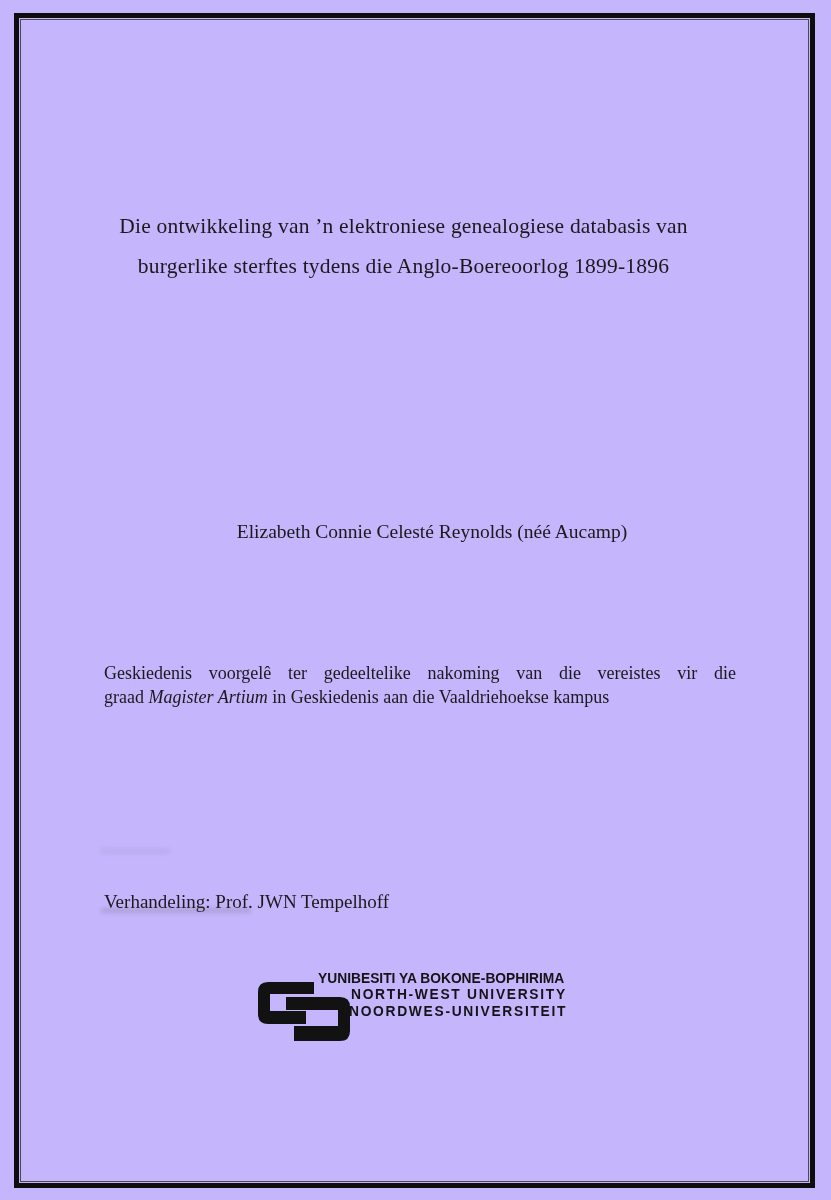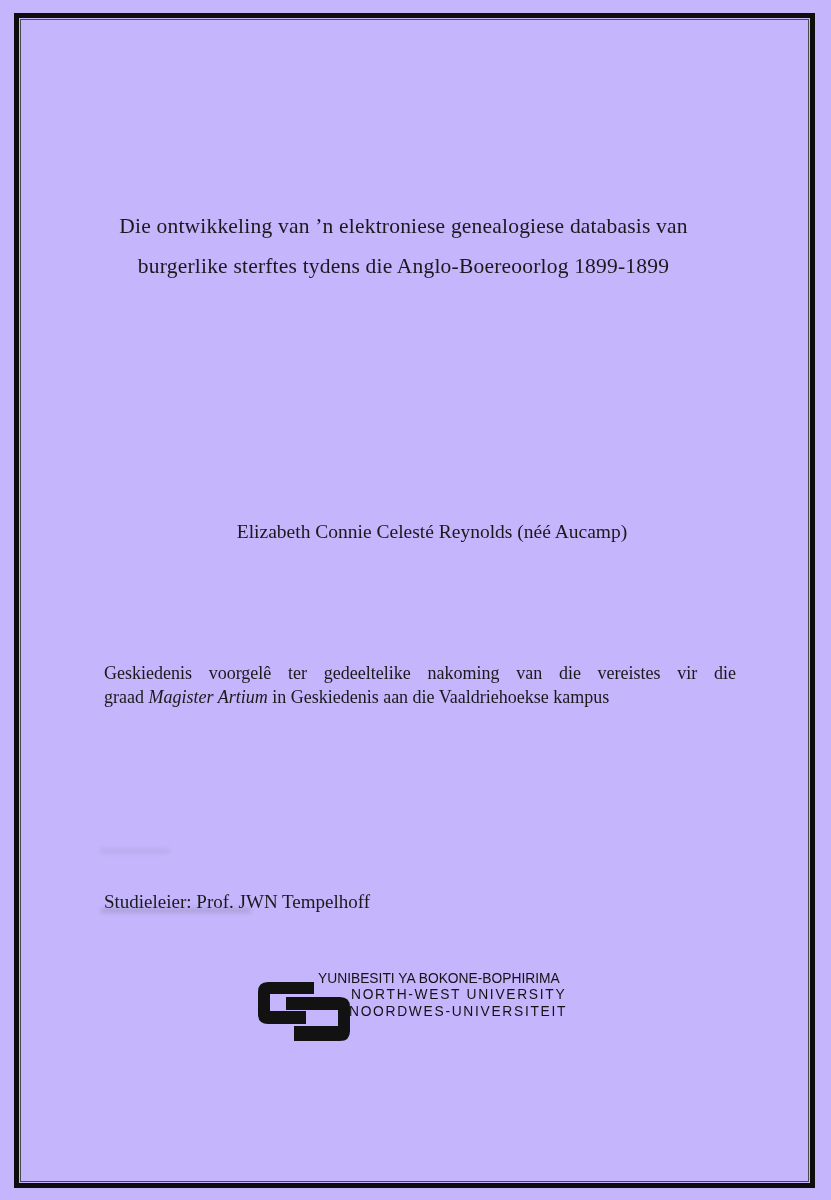--- a/index.html
+++ b/index.html
@@ -72,54 +72,54 @@
   .smudge.s1 { left: 101px; top: 908px; width: 150px; height: 5px; }
   .smudge.s2 { left: 100px; top: 848px; width: 70px; height: 6px; opacity: .4; }
   .logo { position: absolute; left: 0; top: 0; }
   .logo-mark { position: absolute; left: 258px; top: 982px; }
   .logo-text {
     position: absolute;
     left: 318px; top: 971px;
     width: 270px;
     font-family: "Liberation Sans", sans-serif;
     font-size: 13.8px;
-    font-weight: 400;
+    font-weight: 700;
     line-height: 16.4px;
     color: #141414;
     white-space: nowrap;
   }
   .logo-text .lt2 { text-indent: 33px; letter-spacing: 1.7px; }
   .logo-text .lt3 { text-indent: 31px; letter-spacing: 1.7px; }
 </style>
 </head>
 <body>
 
 <div class="page">
 
   <div class="frame-outer">
     <div class="frame-inner"></div>
   </div>
 
   <h1 class="thesis-title">
     <span class="tl">Die ontwikkeling van ’n elektroniese genealogiese databasis van</span>
-    <span class="tl">burgerlike sterftes tydens die Anglo-Boereoorlog 1899-1899</span>
+    <span class="tl">burgerlike sterftes tydens die Anglo-Boereoorlog 1899-1896</span>
   </h1>
 
 
   <div class="author">Elizabeth Connie Celesté Reynolds (néé Aucamp)</div>
 
   <div class="declaration">
     <div class="l1">Geskiedenis voorgelê ter gedeeltelike nakoming van die vereistes vir die</div>
     <div class="l2"><span>graad </span><em>Magister Artium</em><span> in Geskiedenis aan die Vaaldriehoekse kampus</span></div>
   </div>
 
   <div class="smudge s2"></div>
 
   <div class="supervisor-block">
-    <div>Studieleier: Prof. JWN Tempelhoff</div>
+    <div>Verhandeling: Prof. JWN Tempelhoff</div>
   </div>
 
   <div class="smudge s1"></div>
 
   <div class="logo">
     <svg class="logo-mark" width="92" height="59" viewBox="0 0 92 59" xmlns="http://www.w3.org/2000/svg" aria-hidden="true">
       <path fill="#121212" d="M 56 0 H 10 Q 0 0 0 10 V 32 Q 0 42 10 42 H 48 V 29 H 12 V 12 H 56 Z"></path>
       <path fill="#121212" d="M 36 59 H 82 Q 92 59 92 49 V 25 Q 92 15 82 15 H 28 V 28 H 80 V 44 H 36 Z"></path>
     </svg>
     <div class="logo-text">

